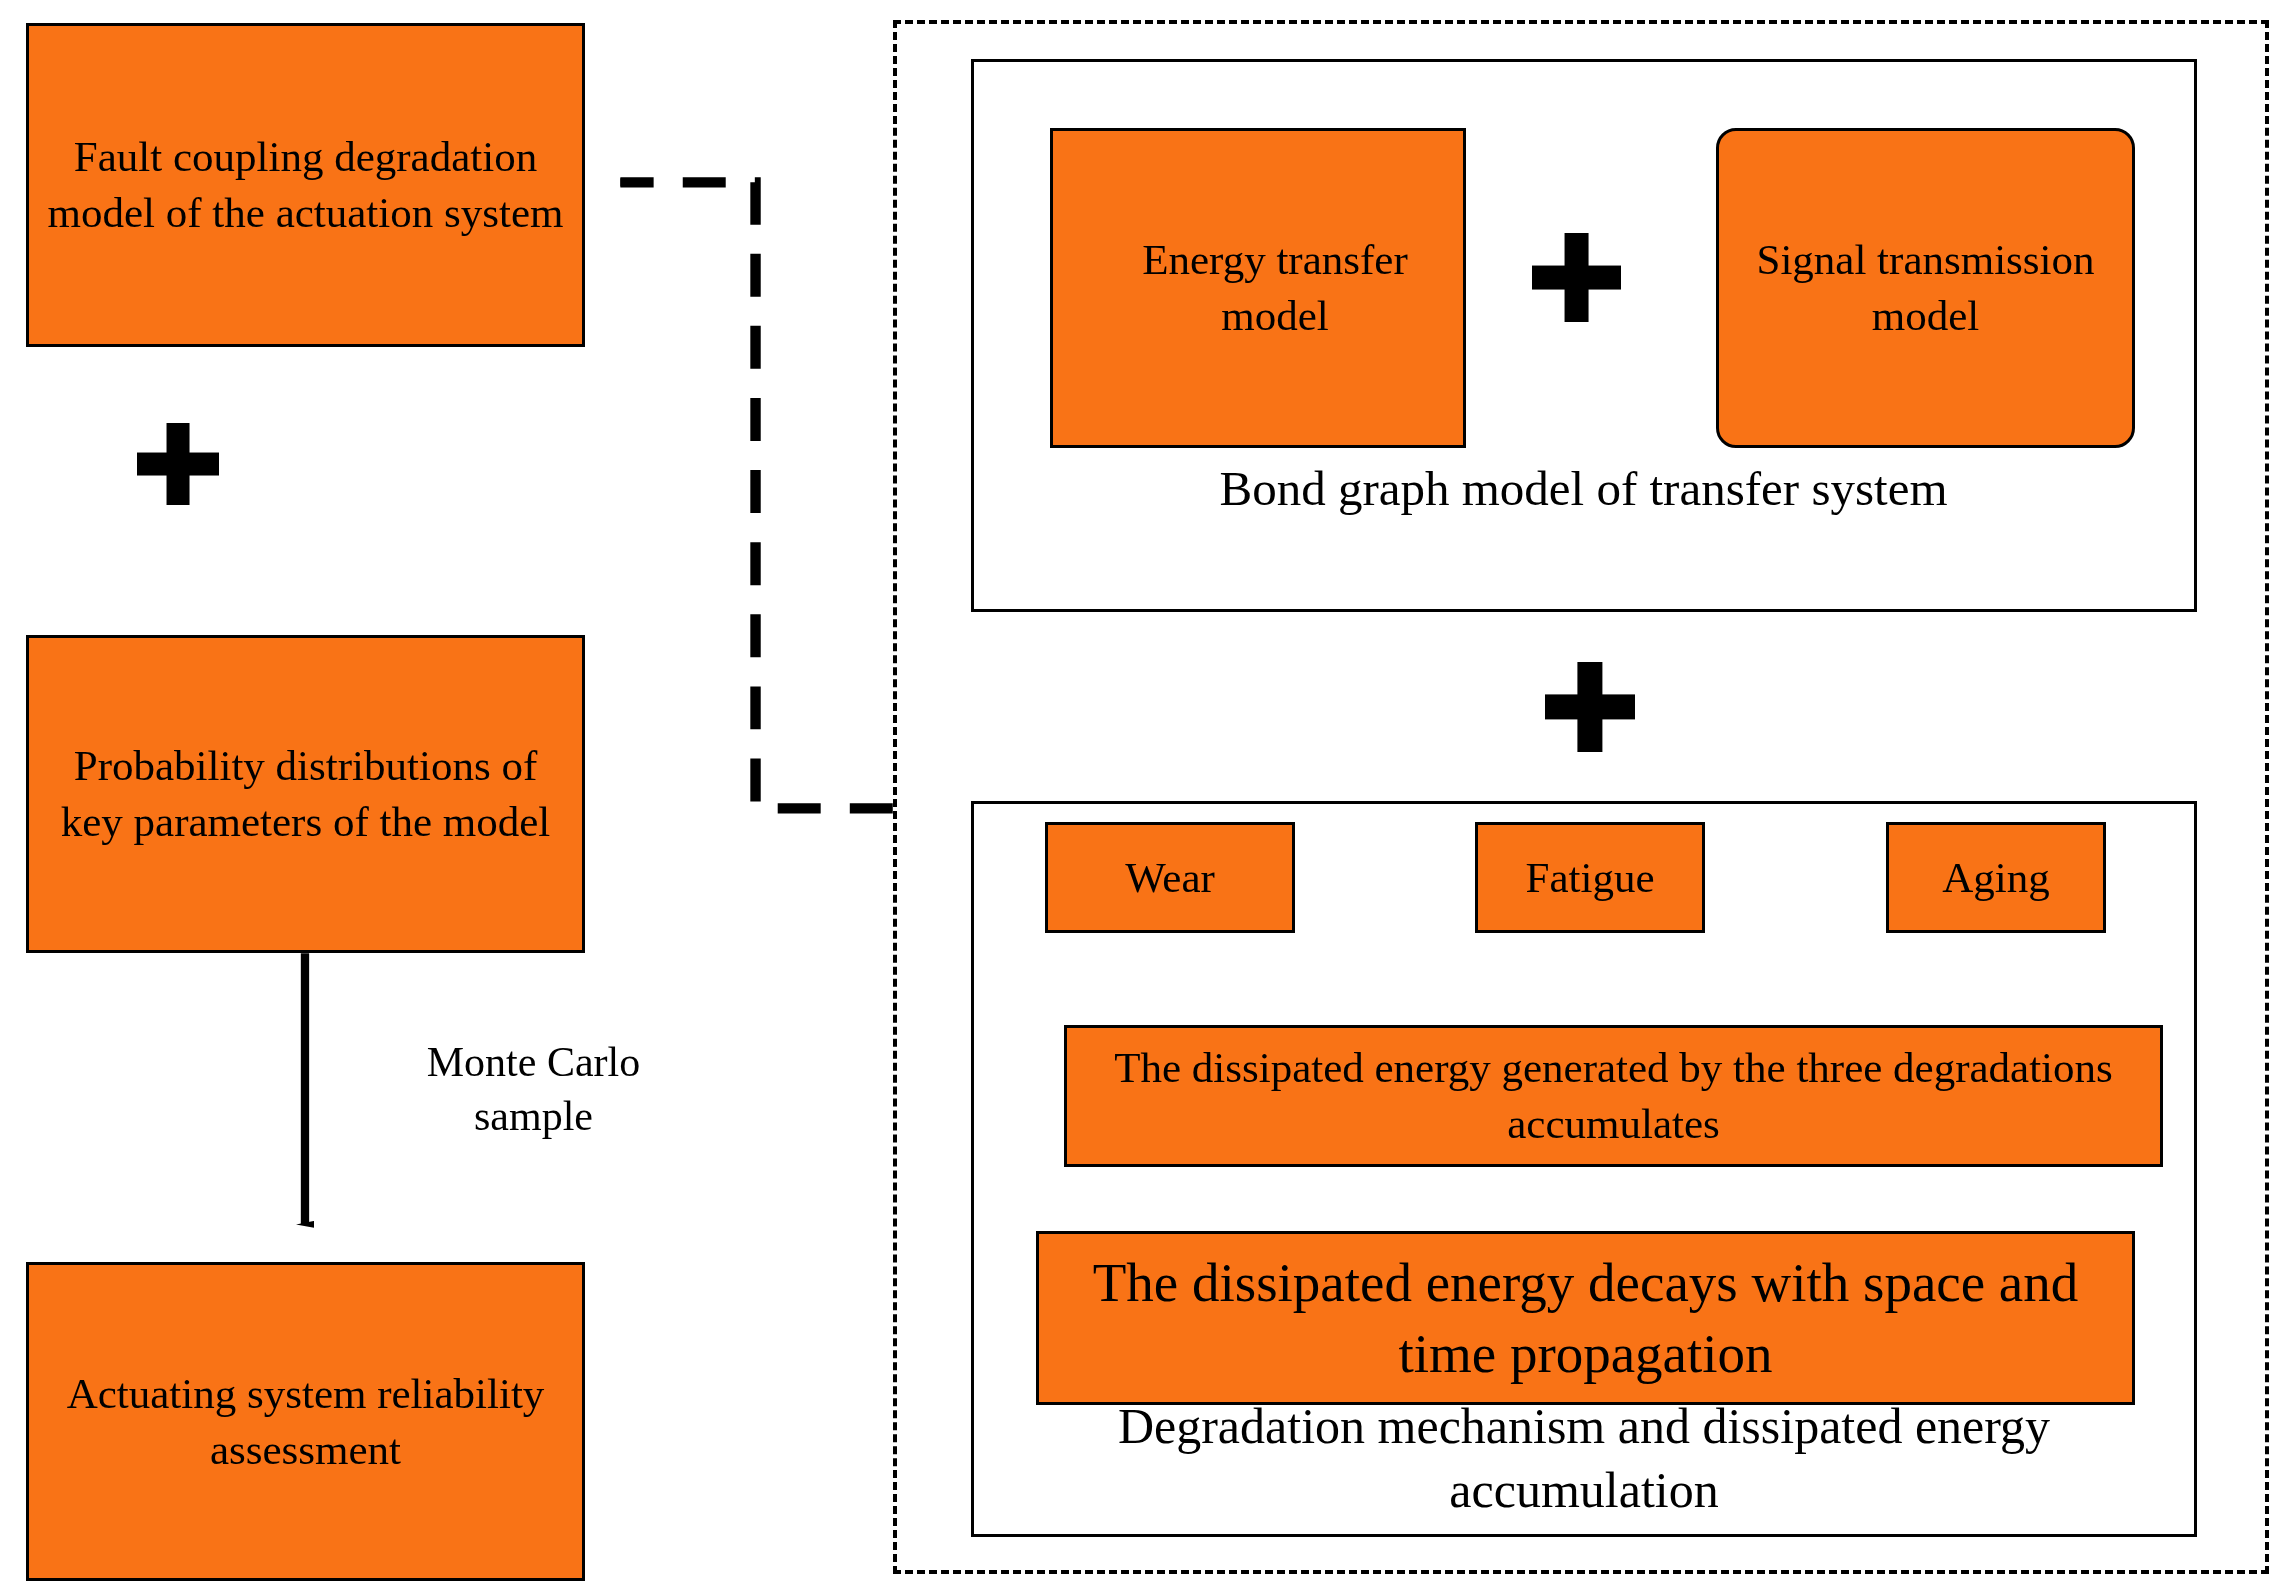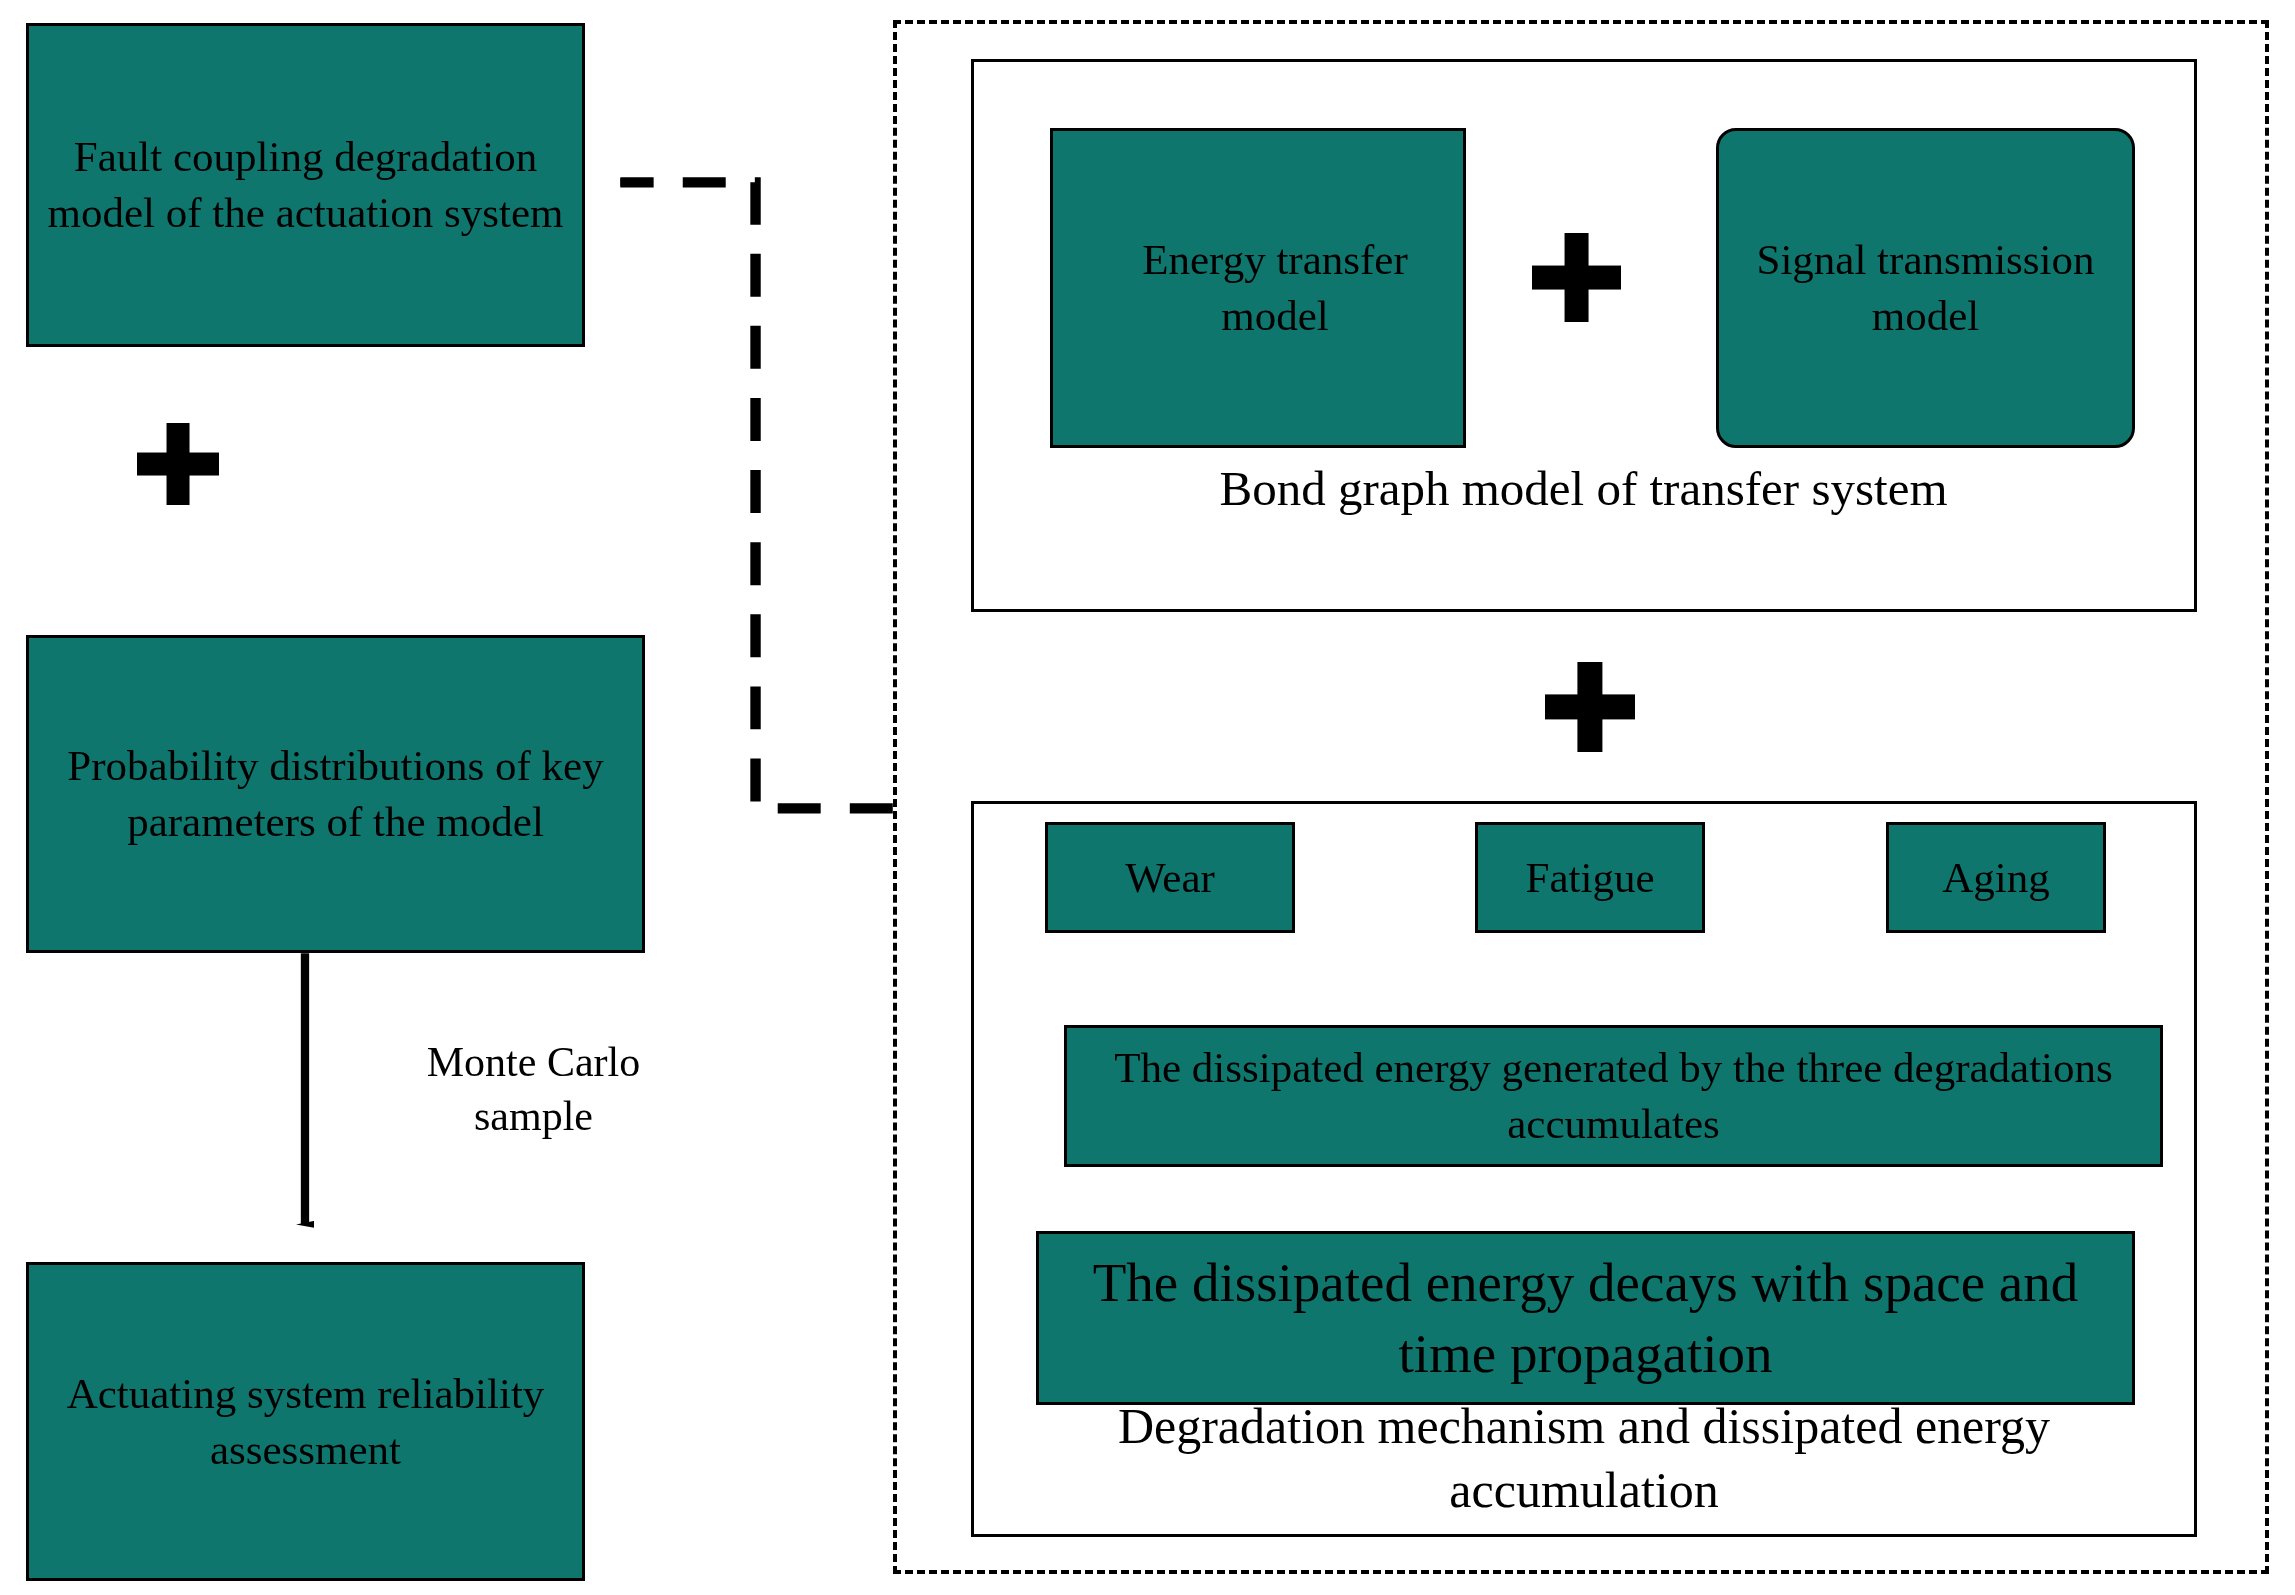--- a/index.html
+++ b/index.html
@@ -14,21 +14,21 @@
     height: 1596px;
     background: #ffffff;
     font-family: "Liberation Serif", "DejaVu Serif", serif;
     color: #000000;
     overflow: hidden;
   }
   .box {
     position: absolute;
     box-sizing: border-box;
     border: 3.5px solid #000000;
-    background: #0f766e;
+    background: #f97316;
     display: flex;
     align-items: center;
     justify-content: center;
     text-align: center;
     line-height: 1.30;
   }
   .box-text {
     display: block;
     width: 100%;
     padding: 0 9.7px;
@@ -126,21 +126,21 @@
       <path d="M1288,1166 L1090,1166 L1090,263 L895,263" fill="none" stroke="#000000" stroke-width="15" stroke-dasharray="62,42" stroke-linecap="butt" marker-end="url(#arrow-left)"></path>
     </g>
   </svg>
 
   <div class="box" style="left:26px; top:23px; width:559px; height:324px; font-size:43px;">
     <span class="box-text">Fault coupling degradation model of the actuation system</span>
   </div>
 
   <div class="plus" style="left:137px; top:423px; width:82px; height:82px;"></div>
 
-  <div class="box" style="left:26px; top:635px; width:619px; height:318px; font-size:43px;">
+  <div class="box" style="left:26px; top:635px; width:559px; height:318px; font-size:43px;">
     <span class="box-text">Probability distributions of key parameters of the model</span>
   </div>
 
   <div class="edge-label" style="left:374px; top:1036px; width:319px; font-size:42px;">
     <span>Monte Carlo sample</span>
   </div>
 
   <div class="box" style="left:26px; top:1262px; width:559px; height:319px; font-size:43px;">
     <span class="box-text">Actuating system reliability assessment</span>
   </div>

